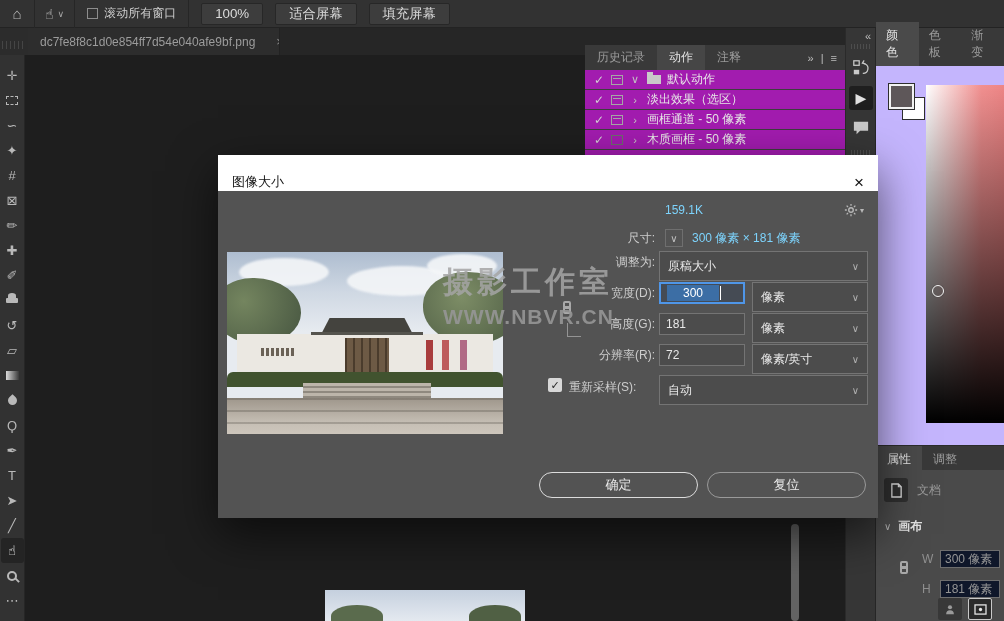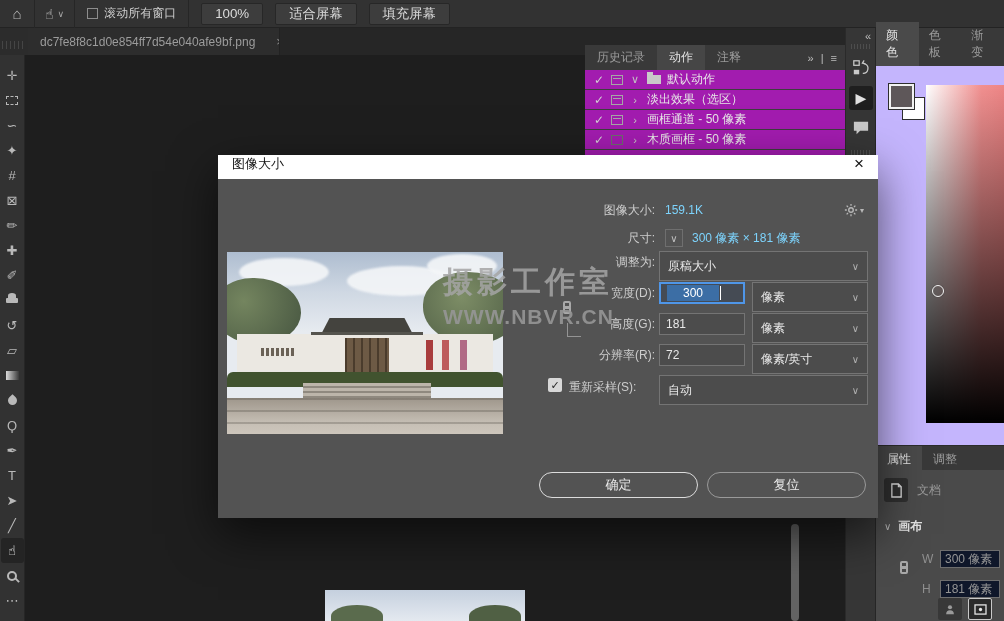--- a/index.html
+++ b/index.html
@@ -119,21 +119,21 @@
   .pp-chain{position:absolute;left:24px;top:115px;width:8px;height:17px;}
   .chain-gl{display:block;width:8px;height:8px;border:2px solid #a9a9a9;border-radius:2px;}
   .chain-gl+.chain-gl{margin-top:-3px;}
   .pp-btn{position:absolute;top:152px;width:24px;height:22px;background:#383838;display:flex;
         align-items:center;justify-content:center;border-radius:2px;}
   .pp-btn.sel{background:#2b2b2b;border:1px solid #c9c9c9;}
 
   
   .dialog{position:absolute;left:218px;top:155px;width:660px;height:363px;background:#535353;
         box-shadow:0 16px 44px rgba(0,0,0,.6);z-index:50;}
-  .dlg-title{height:24px;background:#ffffff;color:#141414;display:flex;align-items:flex-start;
+  .dlg-title{height:36px;background:#ffffff;color:#141414;display:flex;align-items:flex-end;
         padding:0 14px;font-size:13px;}
   .dlg-close{margin-left:auto;color:#111;font-size:17px;line-height:1;}
   .dlg-label{position:absolute;left:0;width:437px;text-align:right;color:#cdcdcd;line-height:22px;}
   .dlg-value{position:absolute;color:#7dd3fc;line-height:22px;}
   .dlg-select{position:absolute;height:26px;background:#4c4c4c;border:1px solid #747474;color:#e8e8e8;
         display:flex;align-items:center;padding:14px 8px;}
   .dlg-select .chev{margin-left:auto;color:#b0b0b0;font-size:10px;}
   .dlg-input{position:absolute;height:22px;width:86px;background:#4c4c4c;border:1px solid #747474;
         color:#e8e8e8;display:flex;align-items:center;padding:0 6px;}
   .dlg-input.focused{border:2px solid #4f96e8;background:#454b54;}
@@ -453,21 +453,20 @@
       <span class="entry" data-name="building-entrance"></span>
       <span class="sign" data-name="wall-sign"></span>
       <span class="banner b1" data-name="banner"></span>
       <span class="banner b2" data-name="banner"></span>
       <span class="banner b3" data-name="banner"></span>
       <span class="hedge" data-name="hedge"></span>
       <span class="steps" data-name="steps"></span>
       <span class="pave" data-name="pavement"></span>
     </div>
 
-    <span class="dlg-label" style="top:44px" data-name="image-size-label">图像大小:</span>
     <span class="dlg-value" style="left:447px;top:44px" data-name="image-size-value">159.1K</span>
     <span class="gear-wrap" data-name="dialog-options">
       <svg data-name="gear-icon" width="14" height="14" viewBox="0 0 16 16">
           <circle cx="8" cy="8" r="2.6" fill="none" stroke="#b7b7b7" stroke-width="1.6"></circle>
           <path d="M8 1v2.2M8 12.8V15M1 8h2.2M12.8 8H15M3 3l1.6 1.6M11.4 11.4L13 13M13 3l-1.6 1.6M4.6 11.4L3 13" stroke="#b7b7b7" stroke-width="1.5"></path>
         </svg>
       <span style="font-size:8px" data-name="chevron-down-icon">▾</span>
     </span>
 
     <span class="dlg-label" style="top:72px" data-name="dimensions-label">尺寸:</span>

